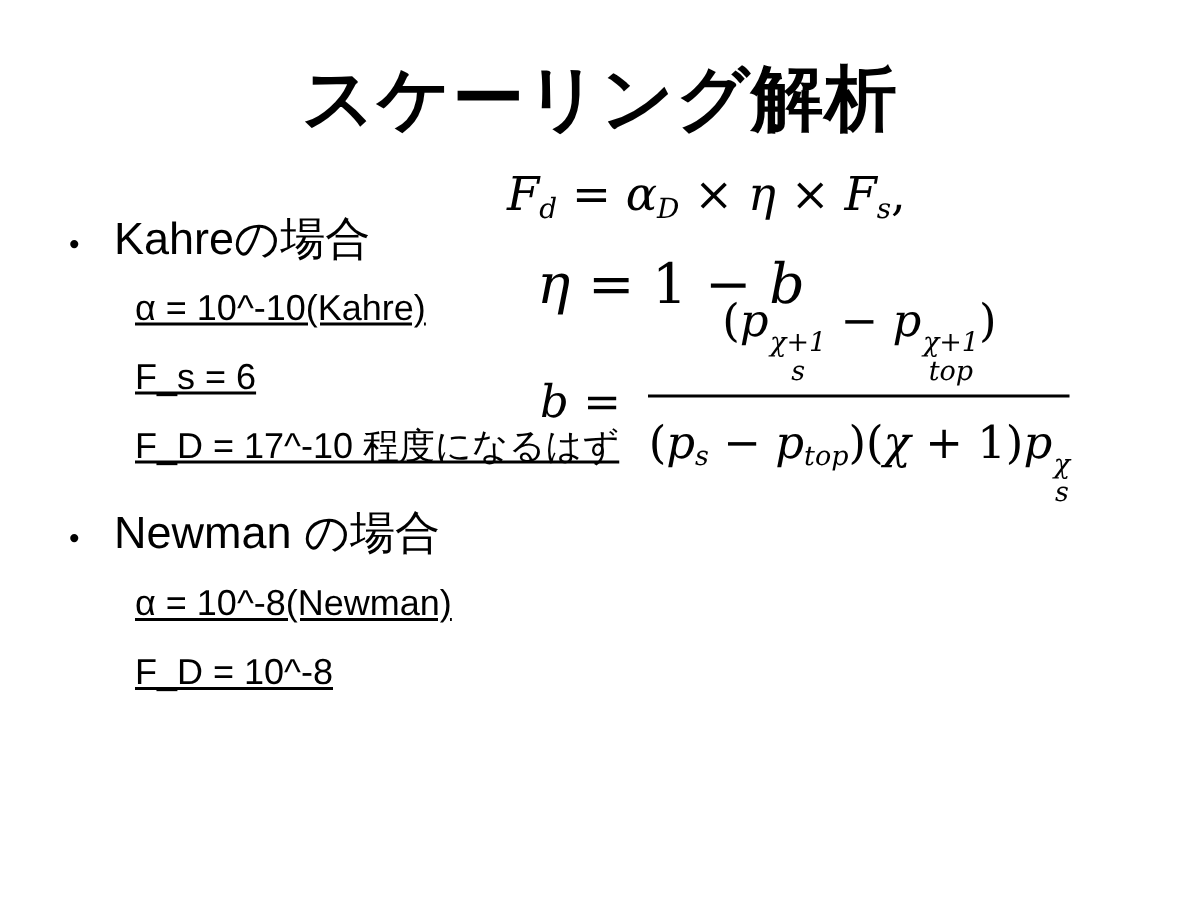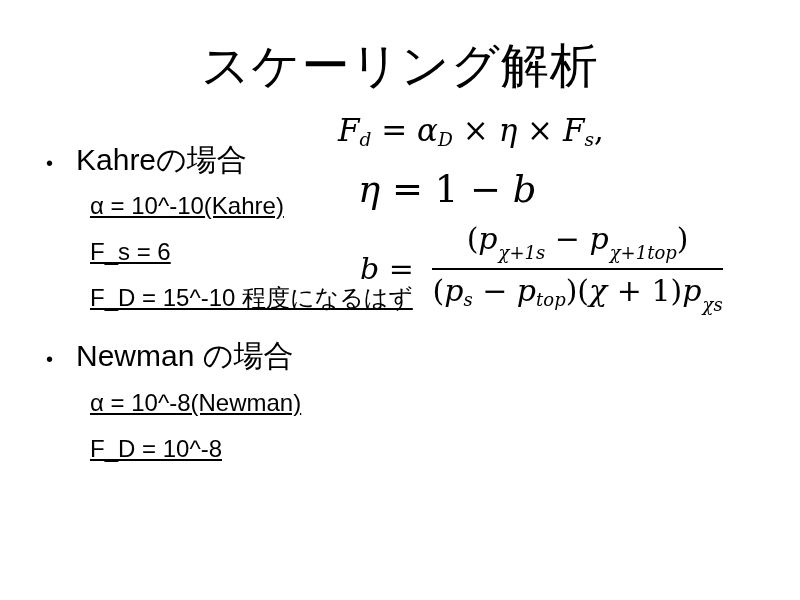--- a/index.html
+++ b/index.html
@@ -6,21 +6,21 @@
   body {
     width:800px; height:600px; overflow:hidden;
     background:#ffffff; color:#000000;
     font-family:"Liberation Sans","DejaVu Sans",sans-serif;
   }
   .slide { position:relative; width:800px; height:600px; background:#ffffff; }
 
   .title {
     position:absolute; top:34px; left:0; width:800px;
     margin:0; text-align:center;
-    font-size:48px; font-weight:400; letter-spacing:1px;
+    font-size:48px; font-weight:700; letter-spacing:1px;
     font-family:"Liberation Sans","DejaVu Sans",sans-serif;
   }
 
   .content { position:absolute; left:46px; top:140px; width:330px; }
   .bullet-line { display:flex; align-items:baseline; font-size:30px; line-height:40px; }
   .bullet-line.second { margin-top:14px; line-height:42px; }
   .marker { width:30px; font-size:20px; flex:0 0 30px; }
   .subitem { padding-left:44px; font-size:24px; line-height:46px; white-space:pre;text-decoration:underline; }
 
   
@@ -29,45 +29,45 @@
     font-family:"DejaVu Serif","Liberation Serif",serif;
     white-space:pre;
   }
   .eq .it { font-style:italic; }
   .eq sub { font-size:0.6em; font-style:italic; line-height:0; vertical-align:-0.28em; }
   .eq1 { left:338px; top:112px; font-size:31px; }
   .eq2 { left:358px; top:168px; font-size:37px; }
   .eq3 { left:360px; top:220px; font-size:30px; display:flex; align-items:center; height:96px; }
 
   .ss {
-    display:inline-flex; flex-direction:row; align-items:flex-start;
+    display:inline-flex; flex-direction:column; align-items:center;
     font-size:0.6em; line-height:1.05; vertical-align:-0.55em;
     font-style:italic; margin-left:1px;
   }
   .frac { display:inline-block; text-align:center; margin-left:9px; }
   .frac-num { display:block; border-bottom:2px solid #000; padding:0 8px 5px 8px; }
-  .frac-den { display:block; padding-top:3px; }
+  .frac-den { display:block; padding-top:13px; }
 </style>
 </head>
 <body>
 
 <div class="slide">
 
   <h1 class="title">スケーリング解析</h1>
 
   <div class="content">
 
     <div class="bullet-line">
         <span class="marker">•</span>
         <span>Kahreの場合</span>
       </div>
 
     <div class="subitem">α = 10^-10(Kahre)</div>
     <div class="subitem">F_s = 6</div>
-    <div class="subitem">F_D = 15^-10 程度になるはず</div>
+    <div class="subitem">F_D = 17^-10 程度になるはず</div>
 
     <div class="bullet-line second">
         <span class="marker">•</span>
         <span>Newman の場合</span>
       </div>
 
     <div class="subitem">α = 10^-8(Newman)</div>
     <div class="subitem">F_D = 10^-8</div>
 
   </div>

